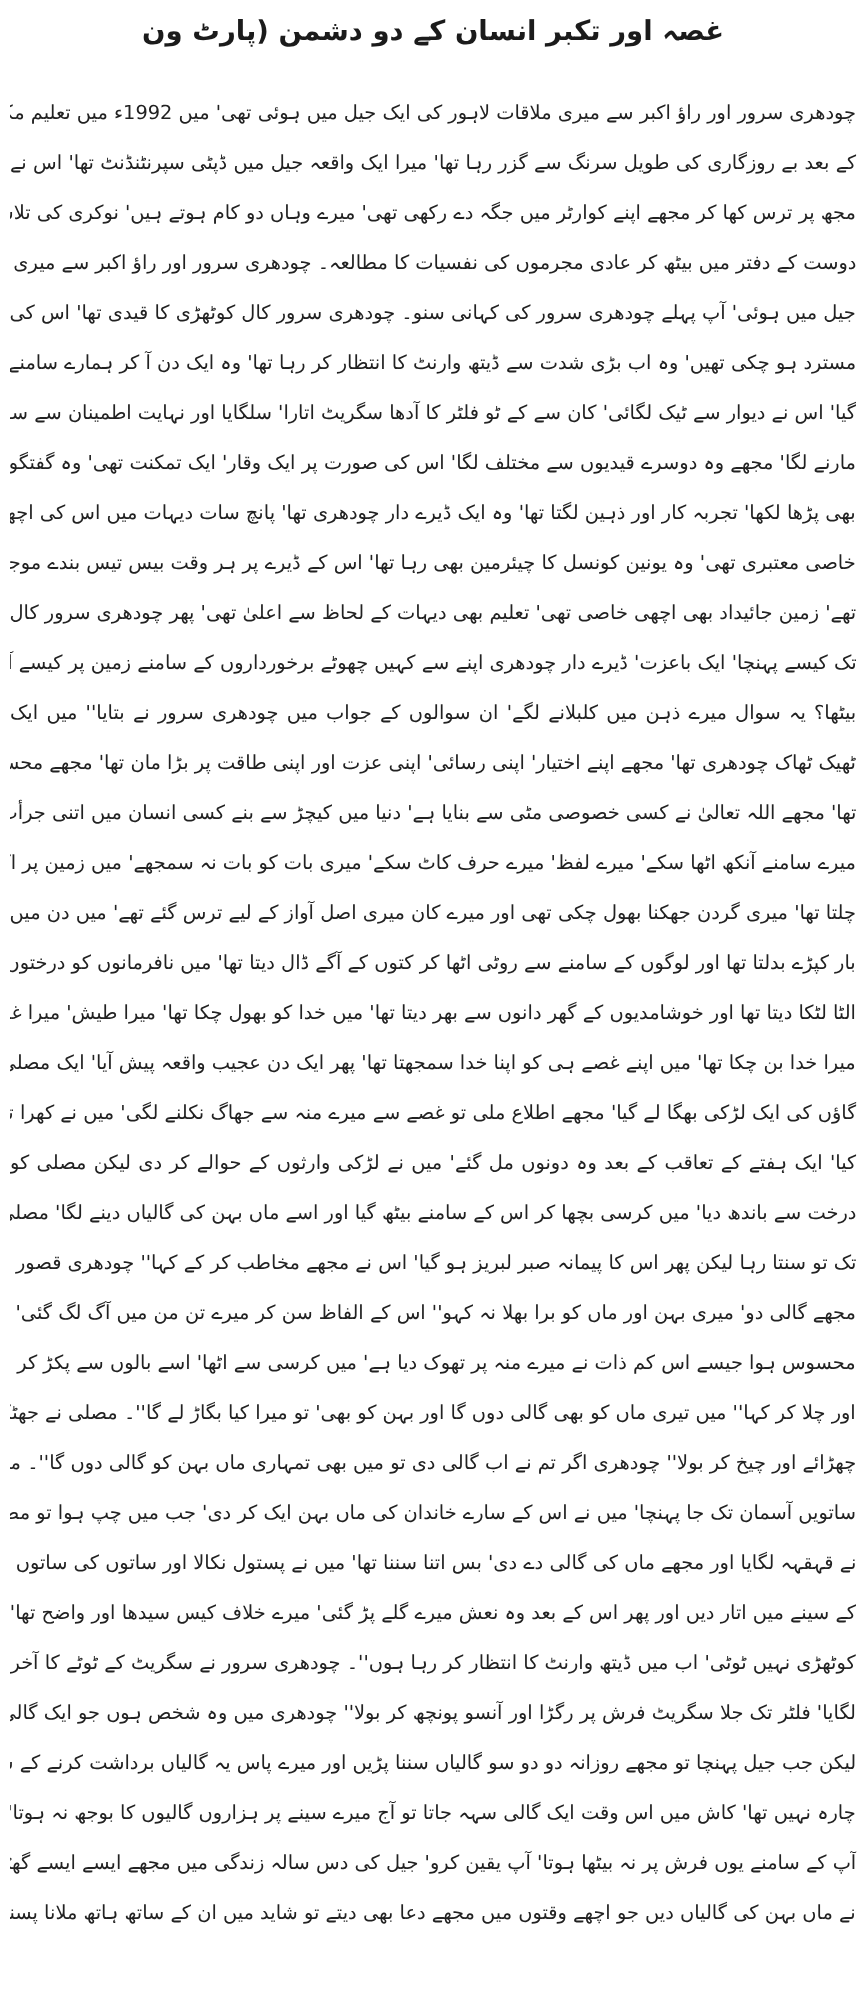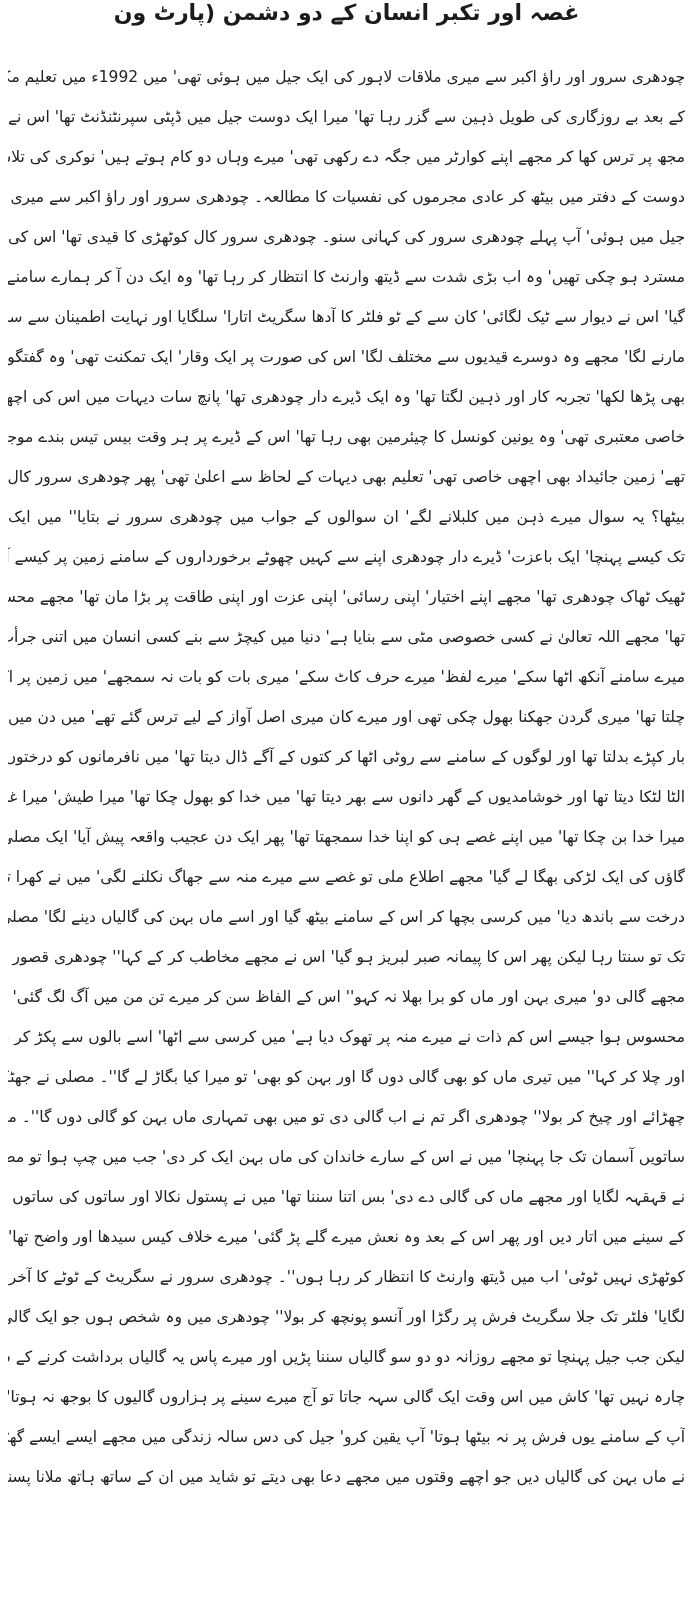--- a/index.html
+++ b/index.html
@@ -12,20 +12,21 @@
     width: 693px;
     height: 1607px;
     margin: 0 auto;
     background: #ffffff;
     box-sizing: border-box;
     direction: rtl;
     font-family: "DejaVu Sans", sans-serif;
     overflow: hidden;
   }
   .title-row {
+    padding-top: 12px;
     text-align: center;
   }
   .article-title {
     display: inline-block;
     margin: 0;
     font-size: 22px;
     font-weight: bold;
     color: #1b1b1b;
     letter-spacing: 0.5px;
   }
@@ -53,40 +54,41 @@
 </style>
 </head>
 <body>
 
 <div class="page">
   <div class="title-row">
     <h1 class="article-title">غصہ اور تکبر انسان کے دو دشمن (پارٹ ون</h1>
   </div>
   <div class="article-body">
     <div class="line">چودھری سرور اور راؤ اکبر سے میری ملاقات لاہور کی ایک جیل میں ہوئی تھی' میں 1992ء میں تعلیم مکمل کرنے</div>
-    <div class="line">کے بعد بے روزگاری کی طویل ذہین سے گزر رہا تھا' میرا ایک دوست جیل میں ڈپٹی سپرنٹنڈنٹ تھا' اس نے</div>
+    <div class="line">کے بعد بے روزگاری کی طویل سرنگ سے گزر رہا تھا' میرا ایک واقعہ جیل میں ڈپٹی سپرنٹنڈنٹ تھا' اس نے</div>
     <div class="line">مجھ پر ترس کھا کر مجھے اپنے کوارٹر میں جگہ دے رکھی تھی' میرے وہاں دو کام ہوتے ہیں' نوکری کی تلاش اور اپنے</div>
     <div class="line">دوست کے دفتر میں بیٹھ کر عادی مجرموں کی نفسیات کا مطالعہ۔ چودھری سرور اور راؤ اکبر سے میری ملاقات اسی</div>
     <div class="line">جیل میں ہوئی' آپ پہلے چودھری سرور کی کہانی سنو۔ چودھری سرور کال کوٹھڑی کا قیدی تھا' اس کی ساری اپیلیں</div>
     <div class="line">مسترد ہو چکی تھیں' وہ اب بڑی شدت سے ڈیتھ وارنٹ کا انتظار کر رہا تھا' وہ ایک دن آ کر ہمارے سامنے زمین پر بیٹھ</div>
     <div class="line">گیا' اس نے دیوار سے ٹیک لگائی' کان سے کے ٹو فلٹر کا آدھا سگریٹ اتارا' سلگایا اور نہایت اطمینان سے سوٹے</div>
     <div class="line">مارنے لگا' مجھے وہ دوسرے قیدیوں سے مختلف لگا' اس کی صورت پر ایک وقار' ایک تمکنت تھی' وہ گفتگو سے</div>
     <div class="line">بھی پڑھا لکھا' تجربہ کار اور ذہین لگتا تھا' وہ ایک ڈیرے دار چودھری تھا' پانچ سات دیہات میں اس کی اچھی</div>
     <div class="line">خاصی معتبری تھی' وہ یونین کونسل کا چیئرمین بھی رہا تھا' اس کے ڈیرے پر ہر وقت بیس تیس بندے موجود رہتے</div>
     <div class="line">تھے' زمین جائیداد بھی اچھی خاصی تھی' تعلیم بھی دیہات کے لحاظ سے اعلیٰ تھی' پھر چودھری سرور کال کوٹھڑی</div>
+    <div class="line">تک کیسے پہنچا' ایک باعزت' ڈیرے دار چودھری اپنے سے کہیں چھوٹے برخورداروں کے سامنے زمین پر کیسے آ</div>
     <div class="line">بیٹھا؟ یہ سوال میرے ذہن میں کلبلانے لگے' ان سوالوں کے جواب میں چودھری سرور نے بتایا'' میں ایک</div>
-    <div class="line">تک کیسے پہنچا' ایک باعزت' ڈیرے دار چودھری اپنے سے کہیں چھوٹے برخورداروں کے سامنے زمین پر کیسے آ</div>
     <div class="line">ٹھیک ٹھاک چودھری تھا' مجھے اپنے اختیار' اپنی رسائی' اپنی عزت اور اپنی طاقت پر بڑا مان تھا' مجھے محسوس ہوتا</div>
     <div class="line">تھا' مجھے اللہ تعالیٰ نے کسی خصوصی مٹی سے بنایا ہے' دنیا میں کیچڑ سے بنے کسی انسان میں اتنی جرأت نہیں' وہ</div>
     <div class="line">میرے سامنے آنکھ اٹھا سکے' میرے لفظ' میرے حرف کاٹ سکے' میری بات کو بات نہ سمجھے' میں زمین پر اکڑ کر</div>
     <div class="line">چلتا تھا' میری گردن جھکنا بھول چکی تھی اور میرے کان میری اصل آواز کے لیے ترس گئے تھے' میں دن میں دو</div>
     <div class="line">بار کپڑے بدلتا تھا اور لوگوں کے سامنے سے روٹی اٹھا کر کتوں کے آگے ڈال دیتا تھا' میں نافرمانوں کو درختوں سے</div>
     <div class="line">الٹا لٹکا دیتا تھا اور خوشامدیوں کے گھر دانوں سے بھر دیتا تھا' میں خدا کو بھول چکا تھا' میرا طیش' میرا غصہ اور میرا تکبر</div>
     <div class="line">میرا خدا بن چکا تھا' میں اپنے غصے ہی کو اپنا خدا سمجھتا تھا' پھر ایک دن عجیب واقعہ پیش آیا' ایک مصلی میرے</div>
     <div class="line">گاؤں کی ایک لڑکی بھگا لے گیا' مجھے اطلاع ملی تو غصے سے میرے منہ سے جھاگ نکلنے لگی' میں نے کھرا تلاش</div>
+    <div class="line">کیا' ایک ہفتے کے تعاقب کے بعد وہ دونوں مل گئے' میں نے لڑکی وارثوں کے حوالے کر دی لیکن مصلی کو</div>
     <div class="line">درخت سے باندھ دیا' میں کرسی بچھا کر اس کے سامنے بیٹھ گیا اور اسے ماں بہن کی گالیاں دینے لگا' مصلی کچھ دیر</div>
     <div class="line">تک تو سنتا رہا لیکن پھر اس کا پیمانہ صبر لبریز ہو گیا' اس نے مجھے مخاطب کر کے کہا'' چودھری قصور میرا ہے' تم</div>
     <div class="line">مجھے گالی دو' میری بہن اور ماں کو برا بھلا نہ کہو'' اس کے الفاظ سن کر میرے تن من میں آگ لگ گئی' مجھے یوں</div>
     <div class="line">محسوس ہوا جیسے اس کم ذات نے میرے منہ پر تھوک دیا ہے' میں کرسی سے اٹھا' اسے بالوں سے پکڑ کر جھٹکا دیا</div>
     <div class="line">اور چلا کر کہا'' میں تیری ماں کو بھی گالی دوں گا اور بہن کو بھی' تو میرا کیا بگاڑ لے گا''۔ مصلی نے جھٹکا مار کر بال</div>
     <div class="line">چھڑائے اور چیخ کر بولا'' چودھری اگر تم نے اب گالی دی تو میں بھی تمہاری ماں بہن کو گالی دوں گا''۔ میرا غصہ</div>
     <div class="line">ساتویں آسمان تک جا پہنچا' میں نے اس کے سارے خاندان کی ماں بہن ایک کر دی' جب میں چپ ہوا تو مصلی</div>
     <div class="line">نے قہقہہ لگایا اور مجھے ماں کی گالی دے دی' بس اتنا سننا تھا' میں نے پستول نکالا اور ساتوں کی ساتوں گولیاں اس</div>
     <div class="line">کے سینے میں اتار دیں اور پھر اس کے بعد وہ نعش میرے گلے پڑ گئی' میرے خلاف کیس سیدھا اور واضح تھا' مجھے</div>
     <div class="line">کوٹھڑی نہیں ٹوٹی' اب میں ڈیتھ وارنٹ کا انتظار کر رہا ہوں''۔ چودھری سرور نے سگریٹ کے ٹوٹے کا آخری سوٹا</div>

